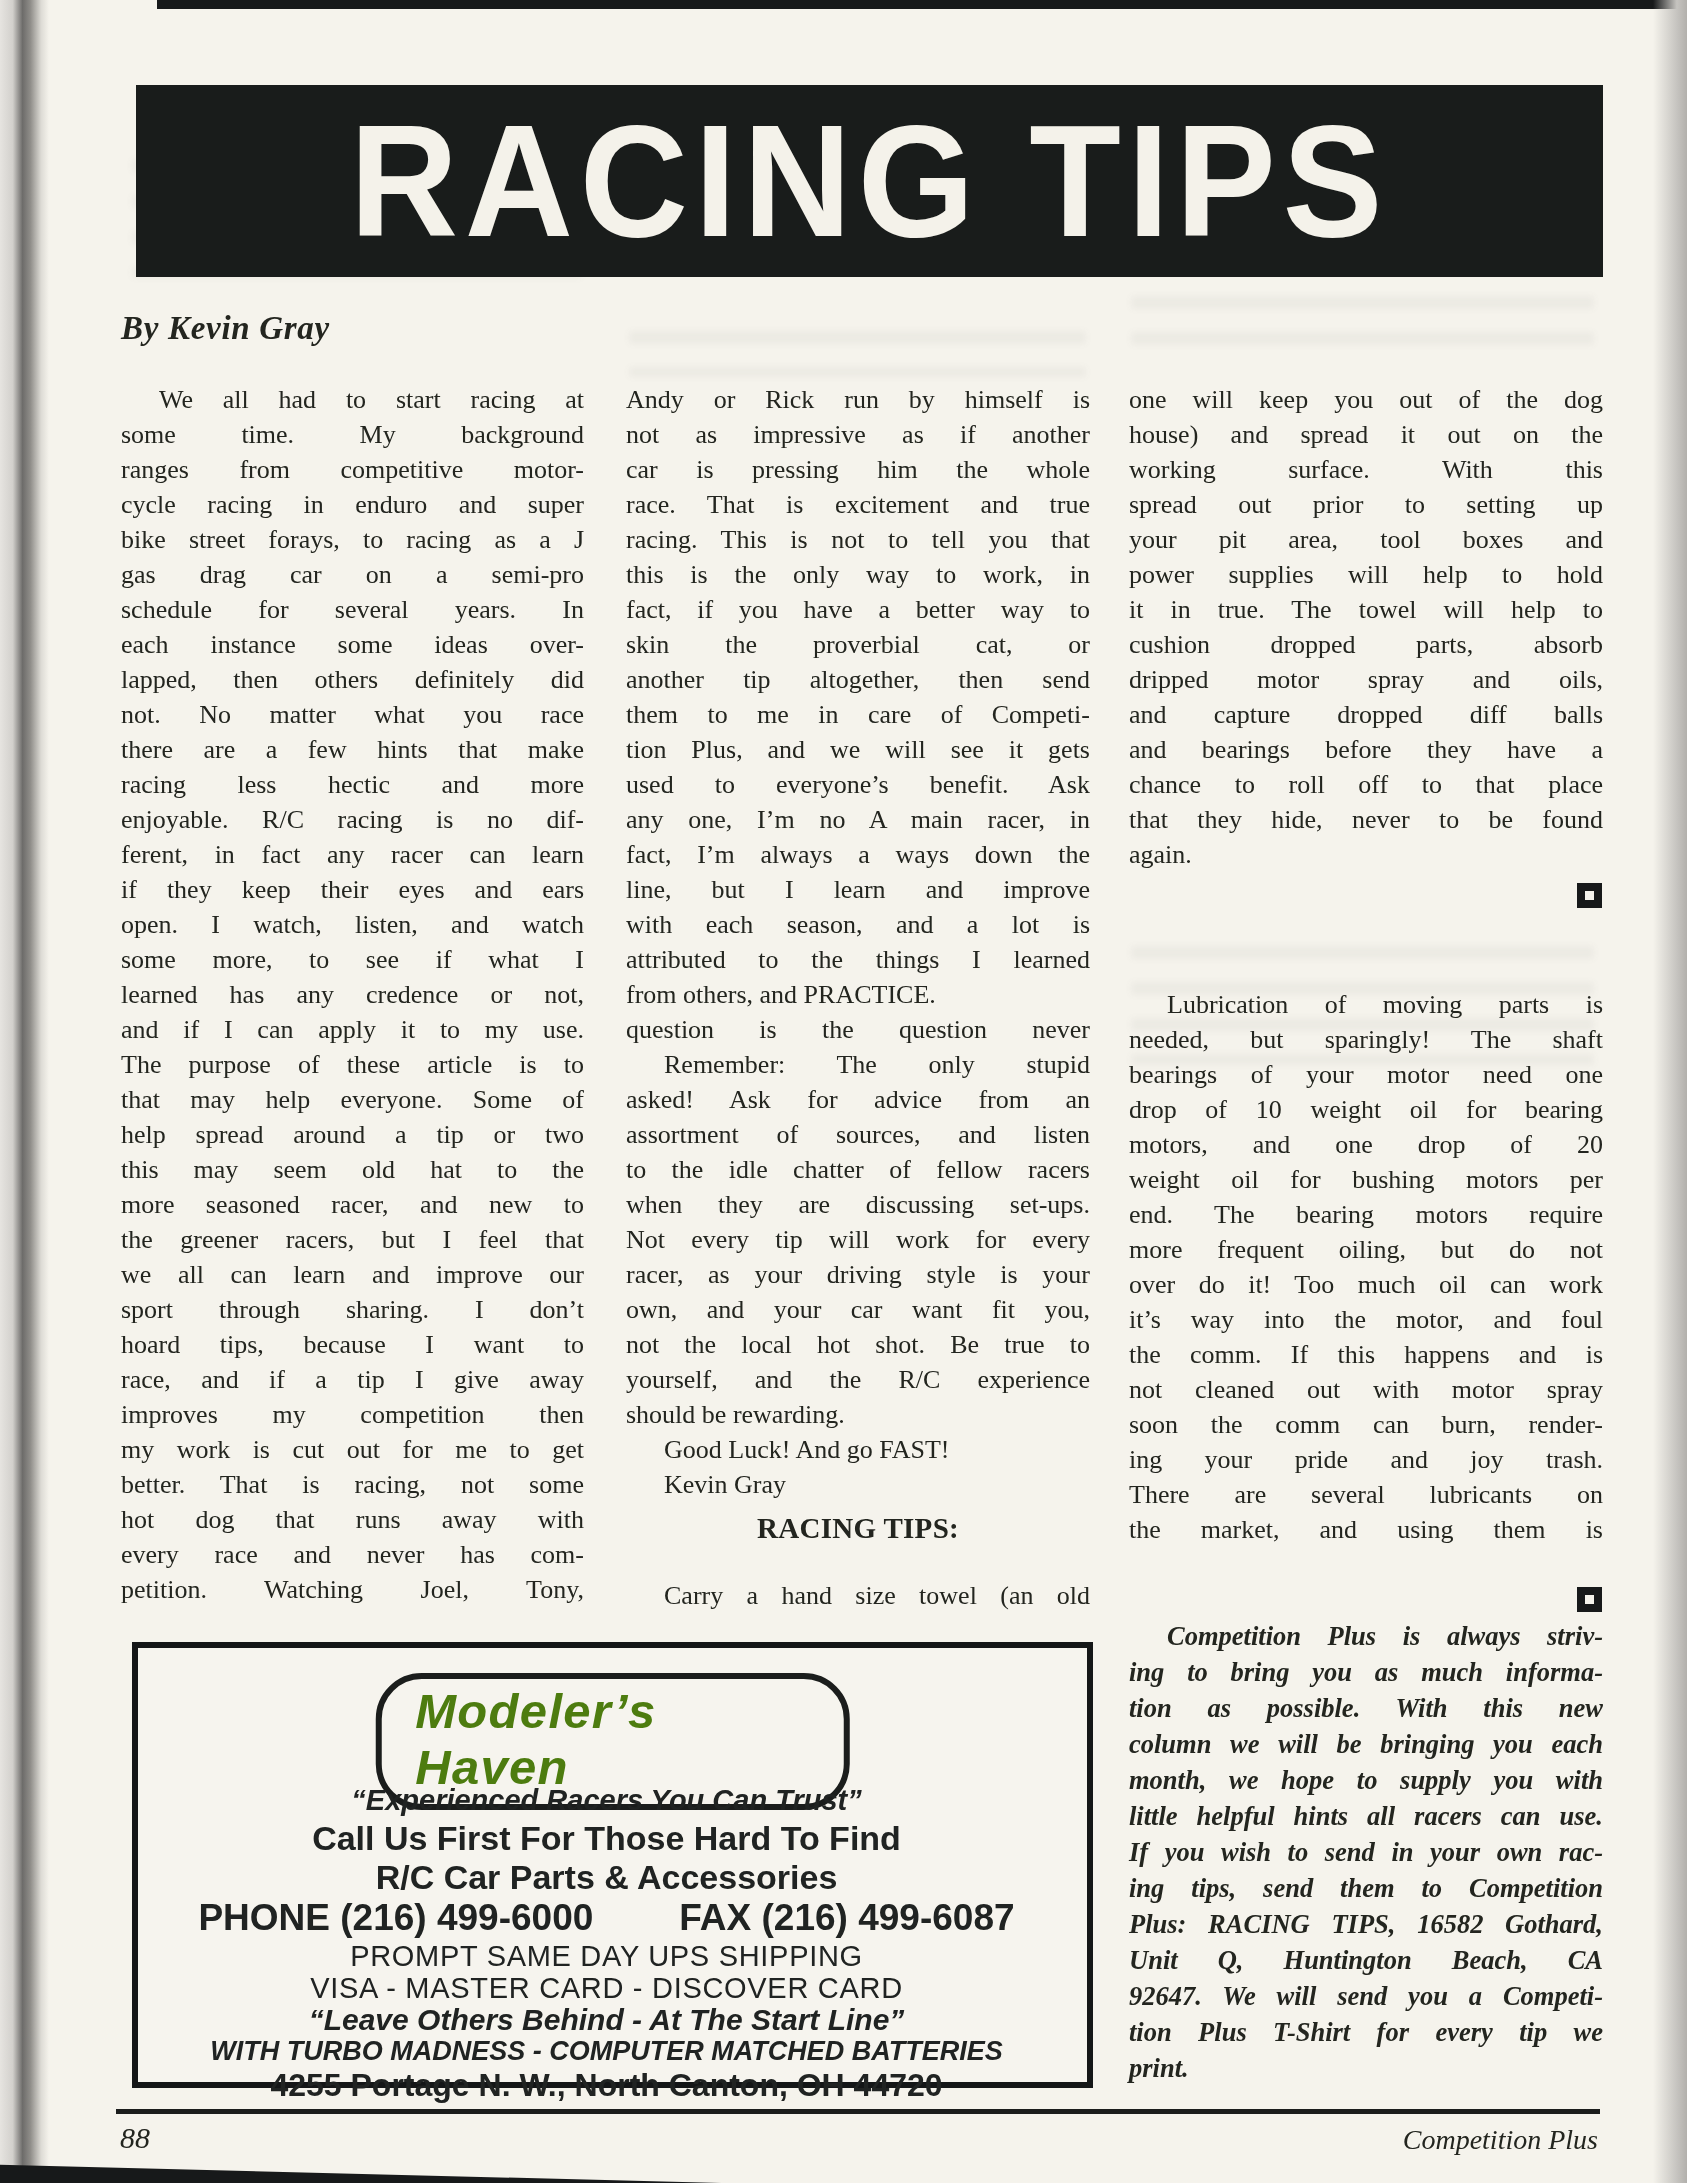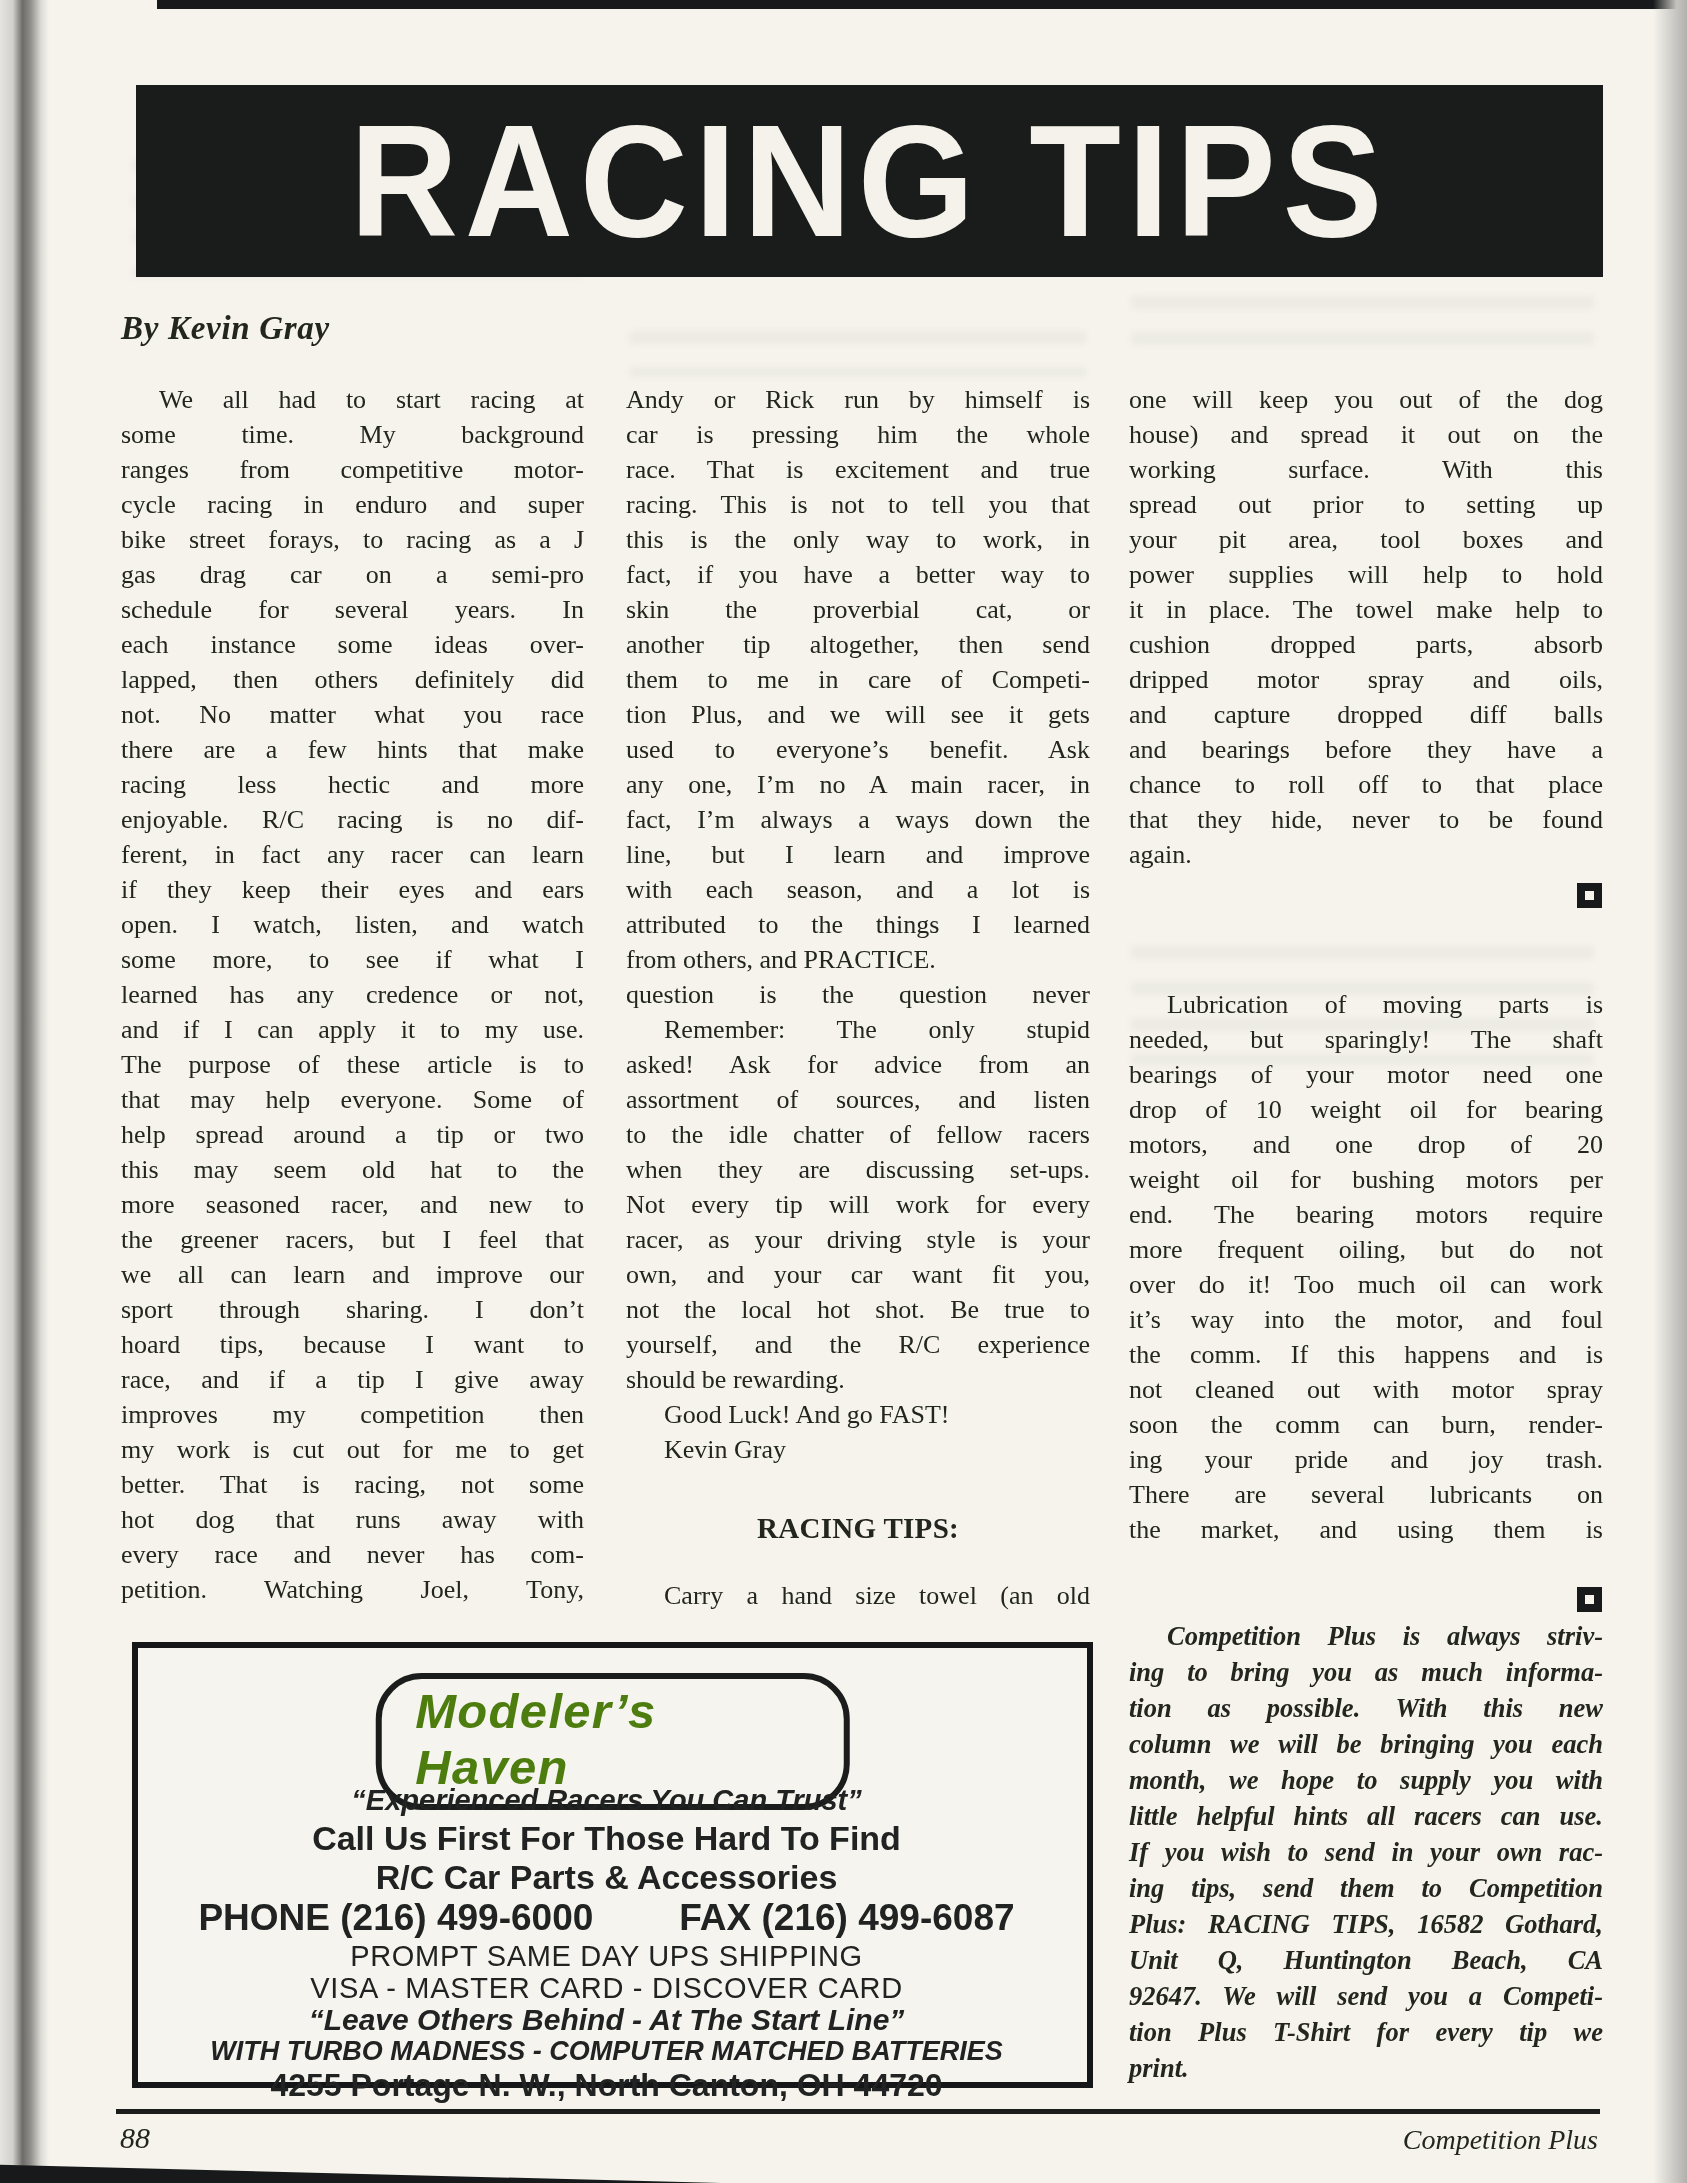--- a/index.html
+++ b/index.html
@@ -122,20 +122,21 @@
       <div class="tl">race, and if a tip I give away</div>
       <div class="tl">improves my competition then</div>
       <div class="tl">my work is cut out for me to get</div>
       <div class="tl">better. That is racing, not some</div>
       <div class="tl">hot dog that runs away with</div>
       <div class="tl">every race and never has com-</div>
       <div class="tl">petition. Watching Joel, Tony,</div>
     </div>
   <div class="col" id="col2a">
       <div class="tl">Andy or Rick run by himself is</div>
+      <div class="tl">not as impressive as if another</div>
       <div class="tl">car is pressing him the whole</div>
       <div class="tl">race. That is excitement and true</div>
       <div class="tl">racing. This is not to tell you that</div>
       <div class="tl">this is the only way to work, in</div>
       <div class="tl">fact, if you have a better way to</div>
       <div class="tl">skin the proverbial cat, or</div>
       <div class="tl">another tip altogether, then send</div>
       <div class="tl">them to me in care of Competi-</div>
       <div class="tl">tion Plus, and we will see it gets</div>
       <div class="tl">used to everyone’s benefit. Ask</div>
@@ -164,21 +165,21 @@
   <div class="col" id="col2b">
       <div class="tl ind">Carry a hand size towel (an old</div>
     </div>
   <div class="col" id="col3a">
       <div class="tl">one will keep you out of the dog</div>
       <div class="tl">house) and spread it out on the</div>
       <div class="tl">working surface. With this</div>
       <div class="tl">spread out prior to setting up</div>
       <div class="tl">your pit area, tool boxes and</div>
       <div class="tl">power supplies will help to hold</div>
-      <div class="tl">it in place. The towel make help to</div>
+      <div class="tl">it in true. The towel will help to</div>
       <div class="tl">cushion dropped parts, absorb</div>
       <div class="tl">dripped motor spray and oils,</div>
       <div class="tl">and capture dropped diff balls</div>
       <div class="tl">and bearings before they have a</div>
       <div class="tl">chance to roll off to that place</div>
       <div class="tl">that they hide, never to be found</div>
       <div class="tl nj">again.</div>
     </div>
   <div class="endmark" id="mark1"></div>
   <div class="col" id="col3b">

